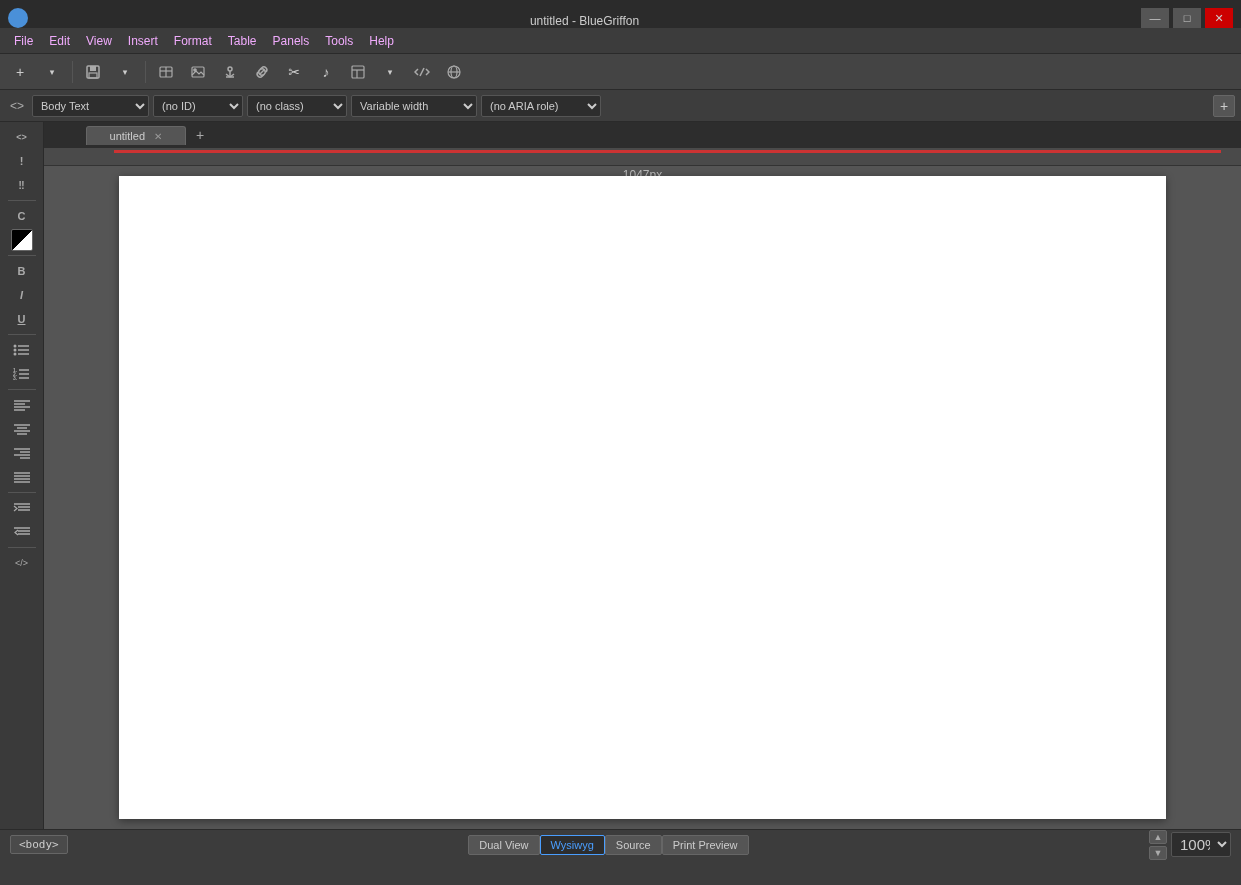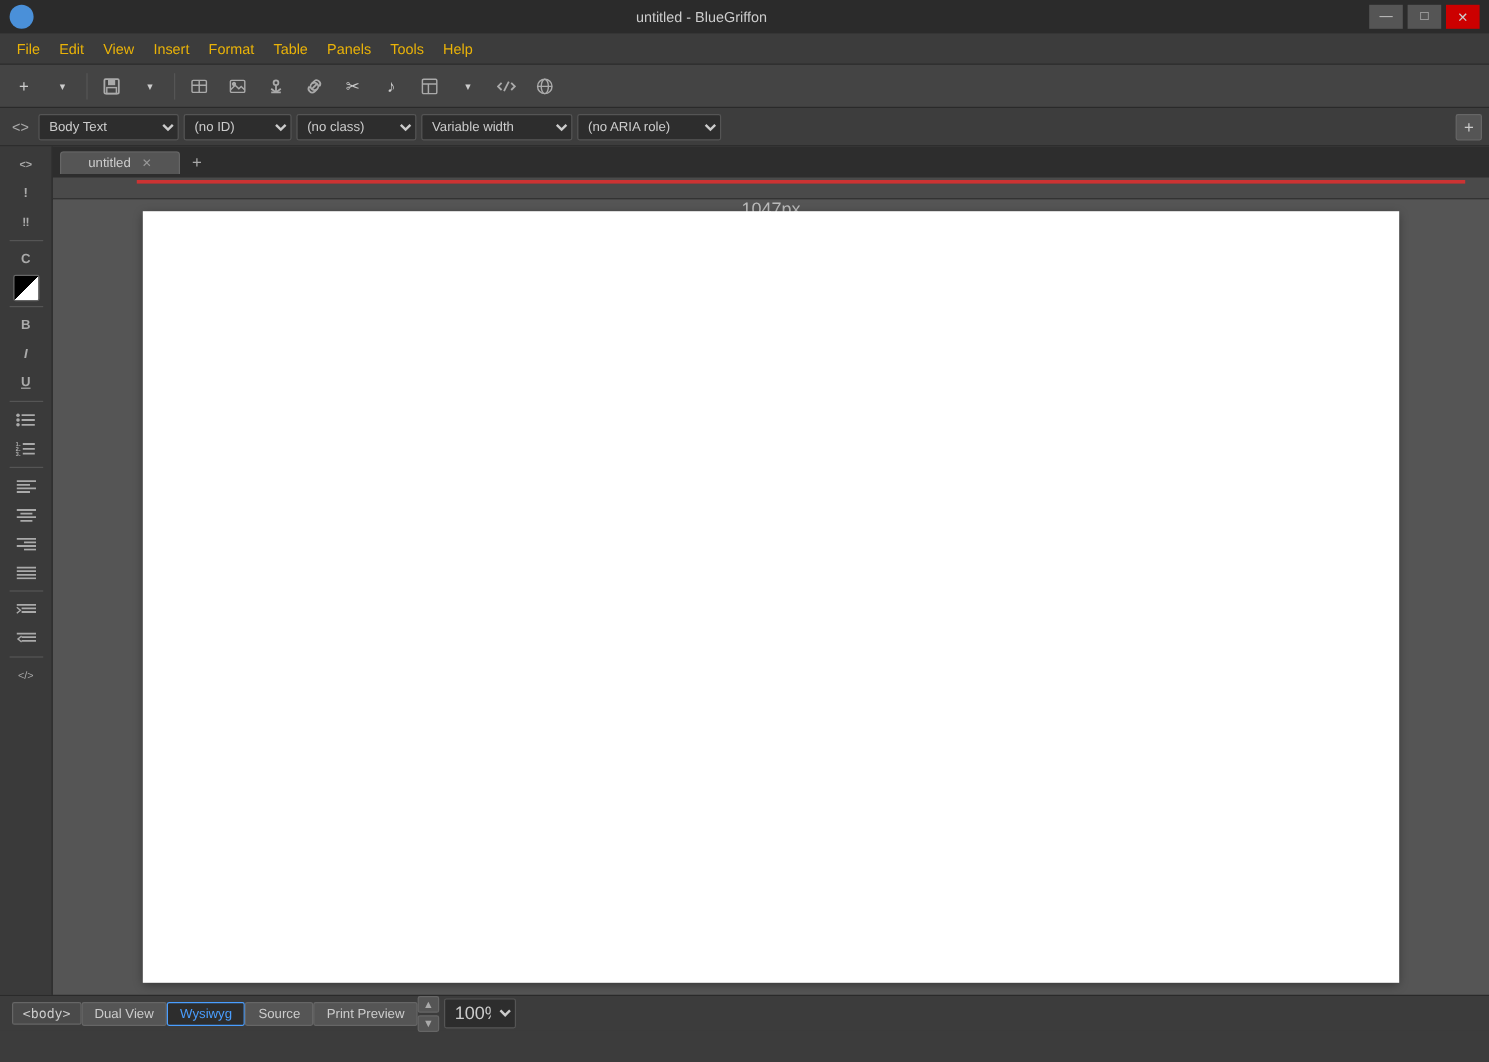--- a/index.html
+++ b/index.html
@@ -11,21 +11,21 @@
       height: 885px;
       overflow: hidden;
       color: #ccc;
     }
 
     
     .titlebar {
       background: #2b2b2b;
       height: 28px;
       display: flex;
-      align-items: center;
+      align-items: flex-end;
       justify-content: space-between;
       padding: 0 8px;
       color: #ddd;
       font-size: 12px;
     }
     .titlebar-left { display: flex; align-items: center; gap: 8px; }
     .titlebar-center { flex: 1; text-align: center; font-size: 12px; color: #ccc; }
     .titlebar-right { display: flex; gap: 4px; }
     .titlebar-btn {
       width: 28px; height: 20px;
@@ -43,21 +43,21 @@
     .menubar {
       background: #3c3c3c;
       height: 26px;
       display: flex;
       align-items: center;
       padding: 0 6px;
       border-bottom: 1px solid #2a2a2a;
     }
     .menu-item {
       padding: 3px 8px;
-      color: #eab308;
+      color: #f0abfc;
       cursor: pointer;
       font-size: 12px;
       border-radius: 2px;
     }
 
     
     .toolbar {
       background: #444;
       height: 36px;
       display: flex;
@@ -182,20 +182,21 @@
       background: #555;
       border: 1px solid #666;
       border-bottom: none;
       color: #ccc;
       padding: 3px 14px;
       font-size: 11px;
       cursor: pointer;
       border-radius: 3px 3px 0 0;
       min-width: 100px;
       text-align: center;
+      margin-left: 36px;
     }
     .tab-add {
       width: 20px; height: 20px;
       margin-left: 4px;
       background: transparent;
       border: none;
       color: #aaa;
       cursor: pointer;
       font-size: 14px;
       display: flex; align-items: center; justify-content: center;
@@ -216,21 +217,21 @@
     }
     .ruler-bar {
       position: absolute;
       top: 2px;
       left: 70px;
       right: 20px;
       height: 3px;
       background: #cc3333;
     }
     .ruler-label {
-      font-size: 15px;
+      font-size: 12px;
       color: #bbb;
       margin-top: 36px;
     }
 
     
     .canvas-wrapper {
       flex: 1;
       background: #555;
       overflow: auto;
       padding: 10px 20px;
@@ -245,21 +246,21 @@
       position: relative;
     }
 
     
     .statusbar {
       height: 30px;
       background: #3c3c3c;
       border-top: 1px solid #2a2a2a;
       display: flex;
       align-items: center;
-      justify-content: flex-start;
+      justify-content: space-between;
       padding: 5px 10px;
     }
     .statusbar-left { display: flex; align-items: center; gap: 4px; }
     .statusbar-center { display: flex; align-items: center; gap: 0; }
     .statusbar-right { display: flex; align-items: center; gap: 4px; }
 
     .view-btn {
       background: #555;
       border: 1px solid #666;
       color: #ccc;

